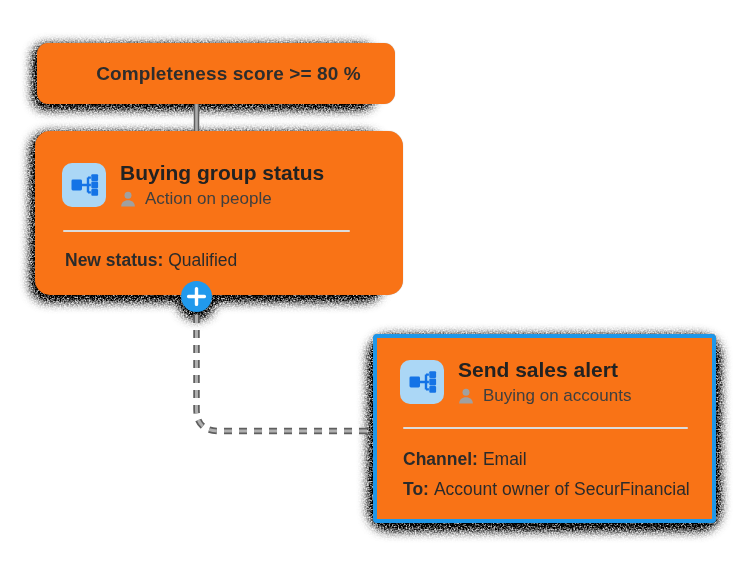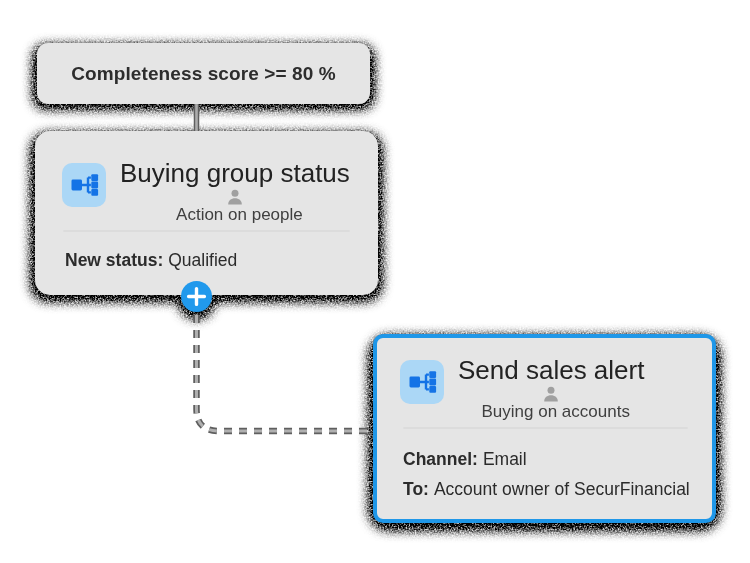--- a/index.html
+++ b/index.html
@@ -3,46 +3,46 @@
 <meta charset="utf-8">
 <style>
   html,body{margin:0;padding:0;background:#ffffff;}
   .stage{
     position:relative;width:750px;height:563px;overflow:hidden;background:#ffffff;
     font-family:"Liberation Sans","DejaVu Sans",sans-serif;
     -webkit-font-smoothing:antialiased;
   }
   .bg-svg{position:absolute;left:0;top:0;width:750px;height:563px;}
   .node-card{
-    position:absolute;background:#e5e5e5;box-shadow:0 0 1px rgba(0,0,0,.35);
+    position:absolute;background:#f97316;box-shadow:0 0 1px rgba(0,0,0,.35);padding-left:25px;
   }
   
   .condition-card{
     left:37px;top:43px;width:333px;height:61px;border-radius:11px;
     display:flex;align-items:center;justify-content:center;
     font-size:19px;font-weight:700;color:#2d2d2d;letter-spacing:.1px;
   }
   
   .action-card{border-radius:15px;}
   .card-buying{left:35px;top:131px;width:343px;height:164px;}
   .card-alert{
-    left:373px;top:334px;width:343px;height:189px;border-radius:10px;
+    left:373px;top:334px;width:343px;height:189px;border-radius:4px;
     border:4px solid #1F97E8;box-sizing:border-box;
   }
   .type-icon{
     position:absolute;width:44px;height:44px;border-radius:10px;
     background:#ABD7F6;color:#1473E6;display:flex;align-items:center;justify-content:center;
   }
   .card-buying .type-icon{left:27px;top:32px;}
   .card-alert  .type-icon{left:23px;top:22px;}
   .head-text{position:absolute;}
   .card-buying .head-text{left:85px;top:30px;}
   .card-alert  .head-text{left:81px;top:20px;}
-  .node-title{font-size:26px;font-weight:400;color:#222222;line-height:24px;white-space:nowrap;}
-  .subtitle-row{display:flex;align-items:center;margin-top:4px;color:#A0A0A0;flex-direction:column;}
+  .node-title{font-size:21px;font-weight:700;color:#222222;line-height:24px;white-space:nowrap;}
+  .subtitle-row{display:flex;align-items:center;margin-top:4px;color:#A0A0A0;}
   .subtitle-row svg{flex:0 0 auto;}
   .subtitle-text{margin-left:9px;font-size:17px;color:#3F3F3F;white-space:nowrap;}
   .divider{position:absolute;height:2px;background:#DCDCDC;border-radius:1px;}
   .card-buying .divider{left:28px;width:287px;top:99px;}
   .card-alert  .divider{left:26px;width:285px;top:89px;}
   .kv{font-size:17.5px;color:#2B2B2B;white-space:nowrap;}
   .kv b{font-weight:700;margin-right:5px;text-align:right;}
   .card-buying .kv-block{position:absolute;left:30px;top:119px;}
   .card-alert  .kv-block{position:absolute;left:26px;top:107px;line-height:29.5px;}
   

